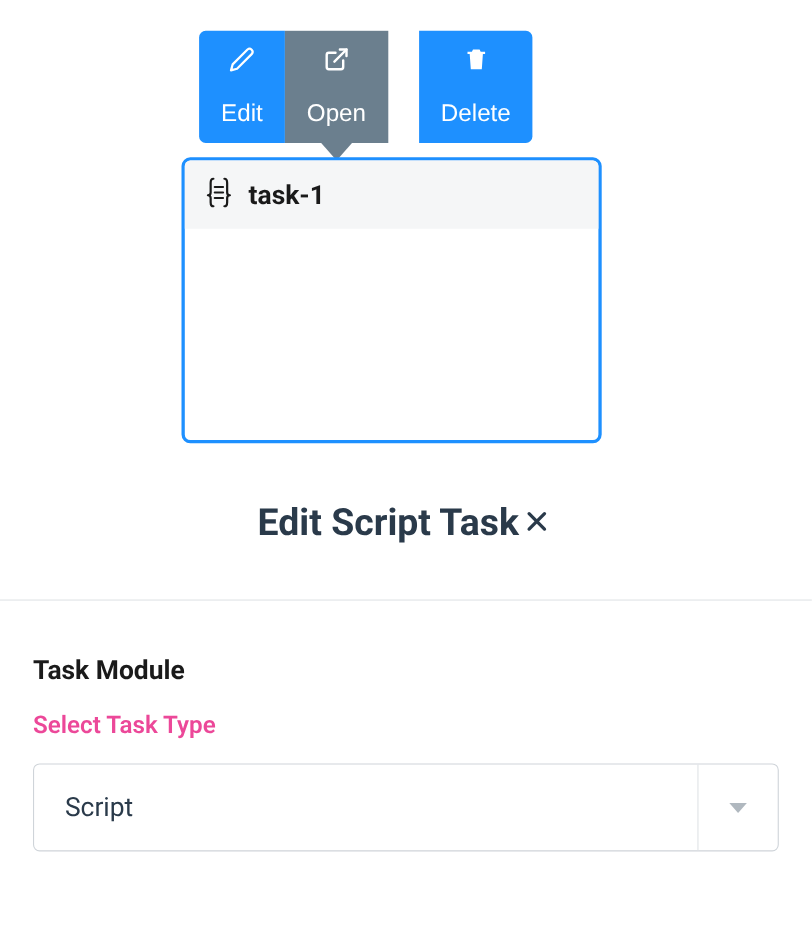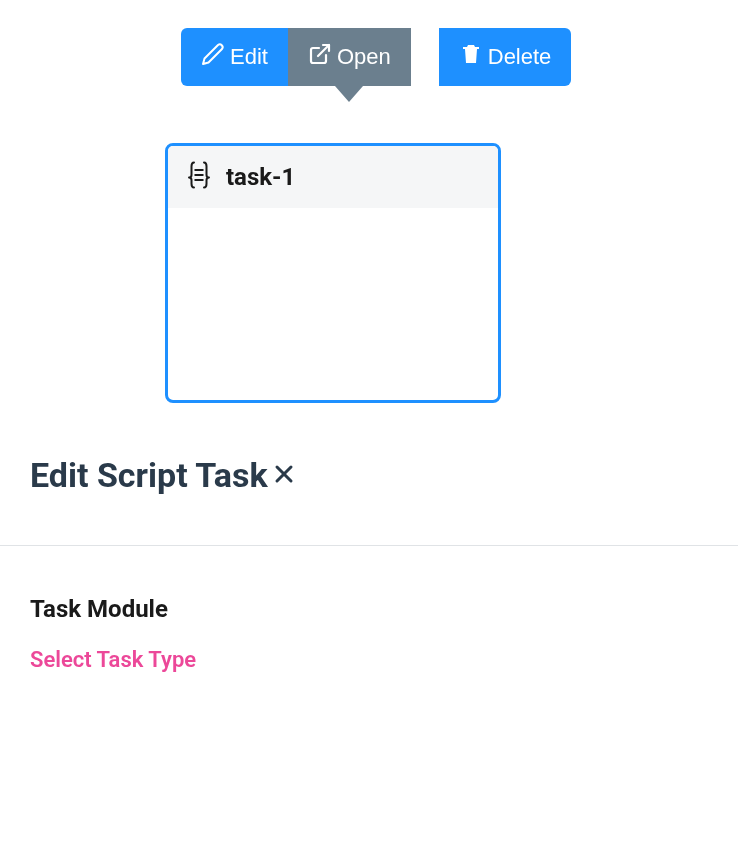--- a/index.html
+++ b/index.html
@@ -17,24 +17,24 @@
     .toolbar {
       position: absolute;
       top: 28px;
       left: 181px;
       display: flex;
       border-radius: 6px;
       overflow: visible;
     }
     .toolbar-btn {
       display: flex;
-      flex-direction: row;
+      flex-direction: column;
       align-items: center;
       justify-content: center;
-      gap: 5px;
+      gap: 18px;
       padding: 14px 20px;
       color: #fff;
       font-size: 22px;
       font-weight: 500;
       cursor: pointer;
       border: none;
       position: relative;
     }
     .toolbar-btn.primary {
       background: #1e90ff;
@@ -63,21 +63,21 @@
       width: 0;
       height: 0;
       border-left: 14px solid transparent;
       border-right: 14px solid transparent;
       border-top: 16px solid #6b7f8e;
     }
     .task-card {
       position: absolute;
       top: 143px;
       left: 165px;
-      width: 336px;
+      width: 382px;
       height: 260px;
       border: 3px solid #1e90ff;
       border-radius: 8px;
       background: #fff;
     }
     .task-header {
       display: flex;
       align-items: center;
       gap: 12px;
       padding: 14px 16px;
@@ -95,21 +95,21 @@
       font-weight: 700;
       color: #1a1a1a;
     }
     .panel-header {
       position: absolute;
       top: 455px;
       left: 30px;
       right: 30px;
       display: flex;
       align-items: center;
-      justify-content: flex-start;
+      justify-content: center;
     }
     .panel-title {
       font-size: 34px;
       font-weight: 700;
       color: #2a3a4a;
     }
     .close-btn {
       background: none;
       border: none;
       cursor: pointer;
@@ -234,13 +234,19 @@
       </svg>
     </span>
   </button>
 </div>
 
 <div class="divider"></div>
 
 <div class="section">
   <div class="section-title">Task Module</div>
   <div class="field-label">Select Task Type</div>
+  <div class="select">
+    <span class="select-value">Script</span>
+    <span class="select-arrow-wrap">
+      <span class="select-arrow"></span>
+    </span>
+  </div>
 </div>
 
 </body></html>

